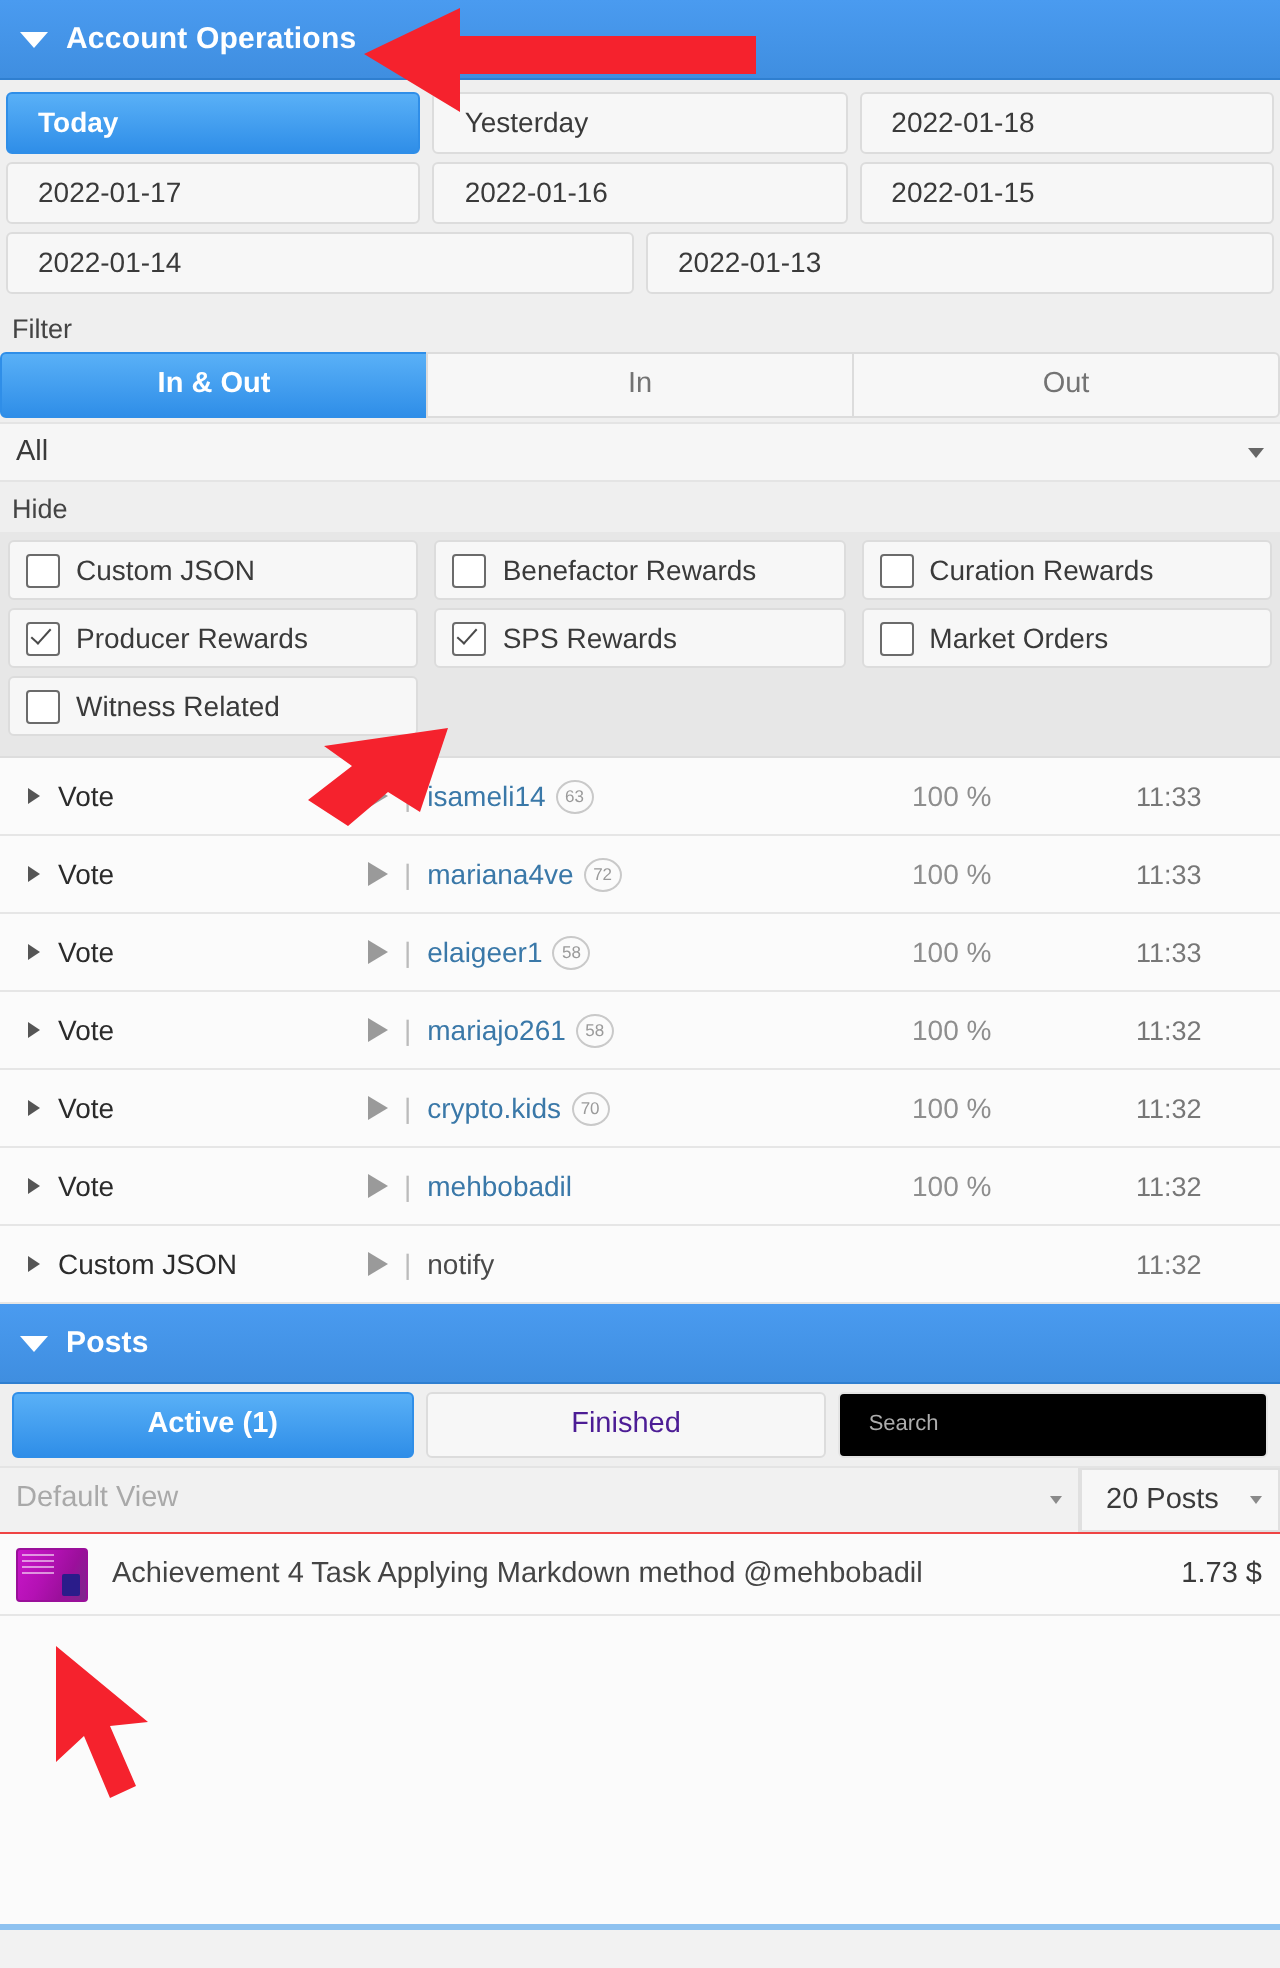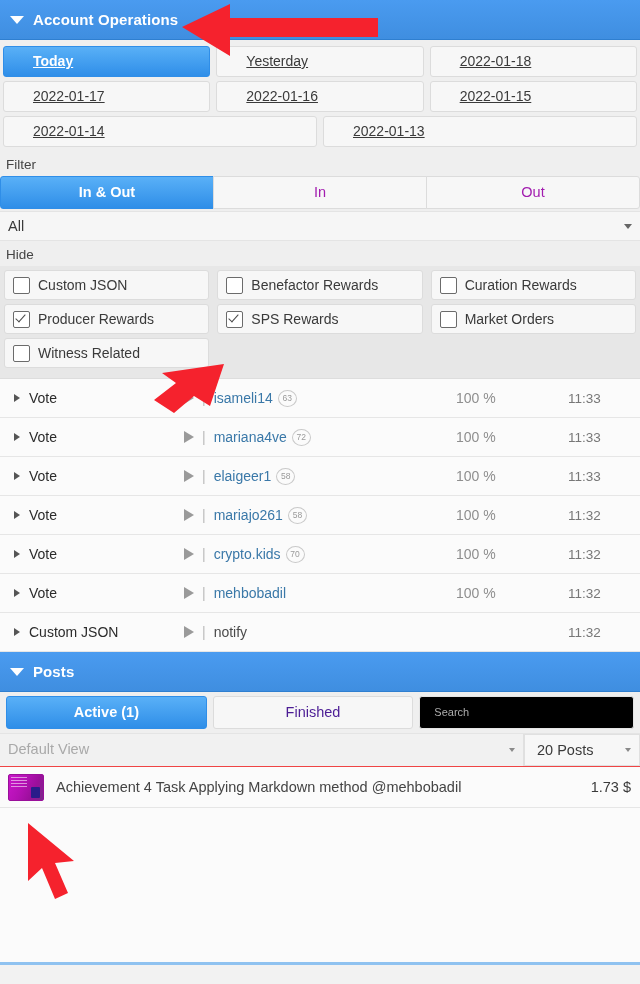--- a/index.html
+++ b/index.html
@@ -50,29 +50,28 @@
     display: flex;
     flex-wrap: wrap;
     padding: 4px 0 2px 0;
     background: #efefef;
   }
   .date-tab {
     box-sizing: border-box;
     height: 31px;
     line-height: 29px;
     margin: 2px 3px;
-    padding-left: 29px;
+    padding-left: 15px;
     border: 1px solid #dcdcdc;
     border-radius: 3px;
     background: #f7f7f7;
     color: #3a3a3a;
     font-size: 14px;
     overflow: hidden;
     white-space: nowrap;
-    text-decoration: underline;
   }
   .date-tab.w3 { width: calc(33.333% - 6px); }
   .date-tab.w2 { width: calc(50% - 6px); }
   .date-tab.active {
     background: linear-gradient(#59b0f7, #2f8ee8);
     border-color: #2f8ee8;
     color: #ffffff;
     font-weight: bold;
   }
 
@@ -90,21 +89,21 @@
     padding: 0 0 2px 0;
   }
   .seg {
     box-sizing: border-box;
     flex: 1;
     height: 33px;
     line-height: 31px;
     text-align: center;
     border: 1px solid #dcdcdc;
     background: #f7f7f7;
-    color: #a21caf;
+    color: #737373;
     font-size: 14.5px;
     margin-right: -1px;
   }
   .seg:first-child { border-radius: 3px 0 0 3px; }
   .seg:last-child  { border-radius: 0 3px 3px 0; margin-right: 0; }
   .seg.active {
     background: linear-gradient(#59b0f7, #2f8ee8);
     border-color: #2f8ee8;
     color: #ffffff;
     font-weight: bold;
@@ -300,21 +299,21 @@
     height: 32px;
     line-height: 30px;
     color: #a9a9a9;
     font-size: 14.5px;
     padding-left: 8px;
     position: relative;
     border-right: 1px solid #e0e0e0;
   }
   .count-select {
     box-sizing: border-box;
-    width: 116px;
+    width: 100px;
     height: 32px;
     line-height: 30px;
     background: #f7f7f7;
     border: 1px solid #e0e0e0;
     color: #3a3a3a;
     font-size: 14.5px;
     padding-left: 12px;
     position: relative;
   }
   .tiny-arrow {

